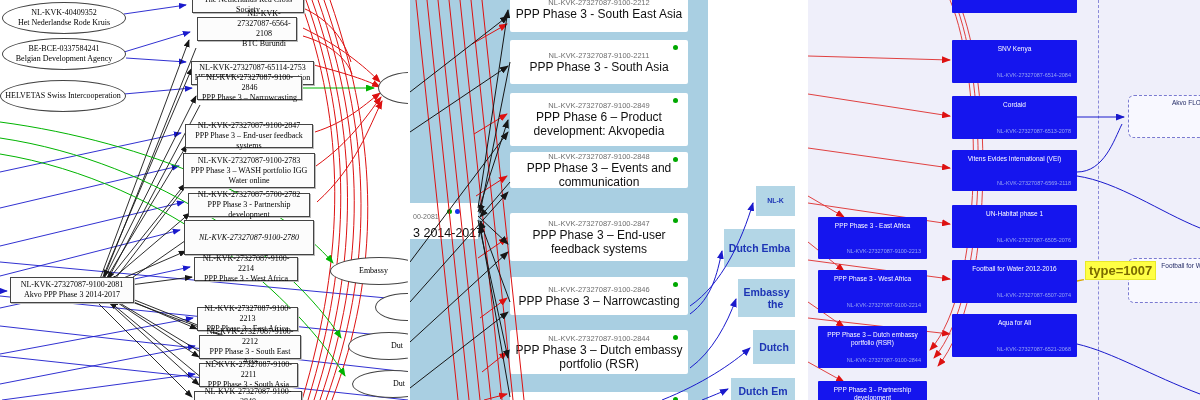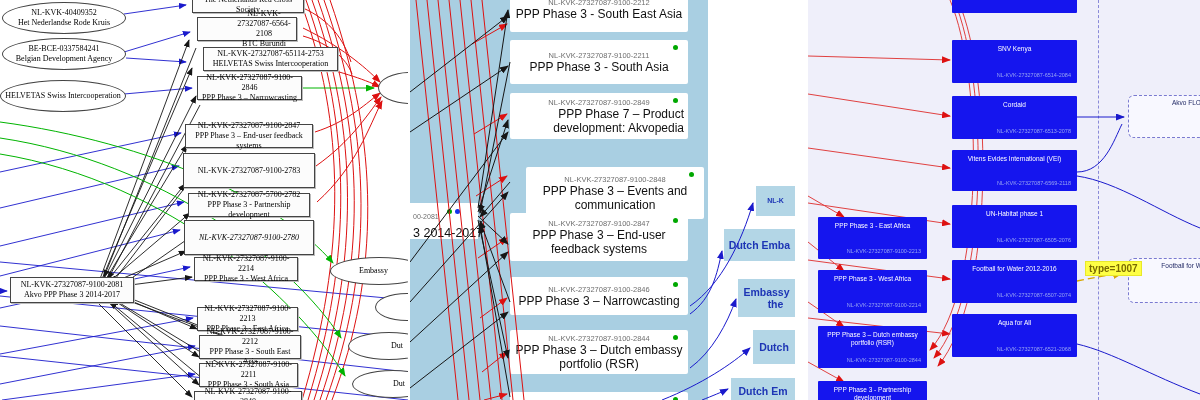--- a/index.html
+++ b/index.html
@@ -37,21 +37,21 @@
   
   .rp-box{position:absolute;background:#1515ee;color:#fff;z-index:2;border-radius:1px;
     display:flex;flex-direction:column;justify-content:space-between;text-align:center;
     padding:5px 4px;box-sizing:border-box;}
   .rp-box .rtitle{font-size:6.5px;line-height:8px;}
   .rp-box .rid{font-size:5.5px;color:#97a4f2;align-self:flex-end;padding-right:2px;}
   .dashed-box{position:absolute;border:1.5px dashed #7a7ad0;border-radius:6px;background:#f8f8ff;
     z-index:2;box-sizing:border-box;}
   .dashed-box .dlab{position:absolute;top:3px;right:5px;font-size:6.5px;color:#222a66;}
   .dash-vline{position:absolute;top:0;width:0;height:400px;border-left:1.5px dashed #8a8ad8;z-index:1;}
-  .ylabel{position:absolute;background:#ffff45;color:#7a6a00;font-size:10px;font-weight:bold;
+  .ylabel{position:absolute;background:#ffff45;color:#7a6a00;font-size:13px;font-weight:bold;
     padding:1px 3px;z-index:3;border:1px solid #e8e82a;}
 </style>
 </head>
 <body>
 <div id="canvas">
 
 <div class="panel" id="left-panel">
   <svg class="edges" width="408" height="400" viewBox="0 0 408 400">
     <defs>
       <marker id="aK" markerWidth="9" markerHeight="7" refX="8" refY="3.5" orient="auto">
@@ -136,34 +136,35 @@
         <div class="lp-ellipse" style="left: 0px; top: 80px; width: 124px; height: 30px;">
           <span>HELVETAS Swiss Intercooperation</span>
         </div>
         <div class="lp-box" style="left: 192px; top: -4px; width: 112px; height: 17px;">
           <span>The Netherlands Red Cross Society</span>
         </div>
         <div class="lp-box" style="left: 197px; top: 17px; width: 100px; height: 24px; padding-left: 36px;">
           <span>NL-KVK-27327087-6564-2108</span>
           <span>BTC Burundi</span>
         </div>
-        <div class="lp-box" style="left: 191px; top: 47px; width: 135px; height: 24px; margin-left: 12px;">
+        <div class="lp-box" style="left: 191px; top: 61px; width: 123px; height: 24px;">
           <span>NL-KVK-27327087-65114-2753</span>
           <span>HELVETAS Swiss Intercooperation</span>
         </div>
         <div class="lp-box" style="left: 197px; top: 76px; width: 105px; height: 24px;">
           <span>NL-KVK-27327087-9100-2846</span>
           <span>PPP Phase 3 – Narrowcasting</span>
         </div>
         <div class="lp-box" style="left: 185px; top: 124px; width: 128px; height: 24px;">
           <span>NL-KVK-27327087-9100-2847</span>
           <span>PPP Phase 3 – End-user feedback systems</span>
         </div>
         <div class="lp-box" style="left: 183px; top: 153px; width: 132px; height: 35px; justify-content: center;">
           <span>NL-KVK-27327087-9100-2783</span>
+          <span>PPP Phase 3 – WASH portfolio IGG Water online</span>
         </div>
         <div class="lp-box" style="left: 188px; top: 193px; width: 122px; height: 24px;">
           <span>NL-KVK-27327087-5700-2782</span>
           <span>PPP Phase 3 - Partnership development</span>
         </div>
         <div class="lp-box" style="left: 184px; top: 220px; width: 130px; height: 35px; font-style: italic;">
           <span>NL-KVK-27327087-9100-2780</span>
         </div>
         <div class="lp-box" style="left: 194px; top: 257px; width: 104px; height: 24px;">
           <span>NL-KVK-27327087-9100-2214</span>
@@ -207,26 +208,26 @@
   <div id="mp-nodes">
         <div class="mp-box" style="top: -14px; height: 46px;">
           <span class="nid">NL-KVK-27327087-9100-2212</span>
           <span class="nlab">PPP Phase 3 - South East Asia</span>
         </div>
         <div class="mp-box" style="top: 40px; height: 44px;">
           <span class="nid">NL-KVK-27327087-9100-2211</span>
           <span class="nlab">PPP Phase 3 - South Asia</span>
           <div class="dot g" style="right: 10px; top: 5px;"></div>
         </div>
-        <div class="mp-box" style="top: 93px; height: 46px; text-align: right;">
+        <div class="mp-box" style="top: 93px; height: 53px;">
           <span class="nid">NL-KVK-27327087-9100-2849</span>
-          <span class="nlab">PPP Phase 7 – Product development: Akvopedia</span>
-          <div class="dot g" style="right: 10px; top: 5px;"></div>
-        </div>
-        <div class="mp-box" style="top: 167px; height: 52px; margin-left: 16px;">
+          <span class="nlab">PPP Phase 6 – Product development: Akvopedia</span>
+          <div class="dot g" style="right: 10px; top: 5px;"></div>
+        </div>
+        <div class="mp-box" style="top: 152px; height: 36px;">
           <span class="nid">NL-KVK-27327087-9100-2848</span>
           <span class="nlab">PPP Phase 3 – Events and communication</span>
           <div class="dot g" style="right: 10px; top: 5px;"></div>
         </div>
         <div class="mp-box" style="top: 213px; height: 48px;">
           <span class="nid">NL-KVK-27327087-9100-2847</span>
           <span class="nlab">PPP Phase 3 – End-user feedback systems</span>
           <div class="dot g" style="right: 10px; top: 5px;"></div>
         </div>
         <div class="mp-box" style="top: 277px; height: 38px;">
@@ -239,21 +240,21 @@
           <span class="nlab">PPP Phase 3 – Dutch embassy portfolio (RSR)</span>
           <div class="dot g" style="right: 10px; top: 5px;"></div>
         </div>
         <div class="mp-box" style="top: 392px; height: 40px;">
           <div class="dot g" style="right: 10px; top: 5px;"></div>
         </div>
         <div class="mp-root"><span class="nid">00-2081</span><div><span class="nlab">3 2014-2017</span></div><div class="dot g" style="right: 26px; top: 6px;"></div><div class="dot b" style="right: 18px; top: 6px;"></div></div>
         <div class="link-box" style="left: 346px; top: 186px; width: 39px; height: 30px; font-size: 7px;">
           <span>NL-K</span>
         </div>
-        <div class="link-box" style="left: 314px; top: 229px; width: 71px; height: 32px; text-align: right;">
+        <div class="link-box" style="left: 314px; top: 229px; width: 71px; height: 38px; text-align: right;">
           <span>Dutch Emba</span>
         </div>
         <div class="link-box" style="left: 328px; top: 279px; width: 57px; height: 38px;">
           <span>Embassy</span>
           <span style="padding-left: 18px;">the</span>
         </div>
         <div class="link-box" style="left: 343px; top: 330px; width: 42px; height: 34px;">
           <span>Dutch</span>
         </div>
         <div class="link-box" style="left: 321px; top: 378px; width: 64px; height: 26px;">

